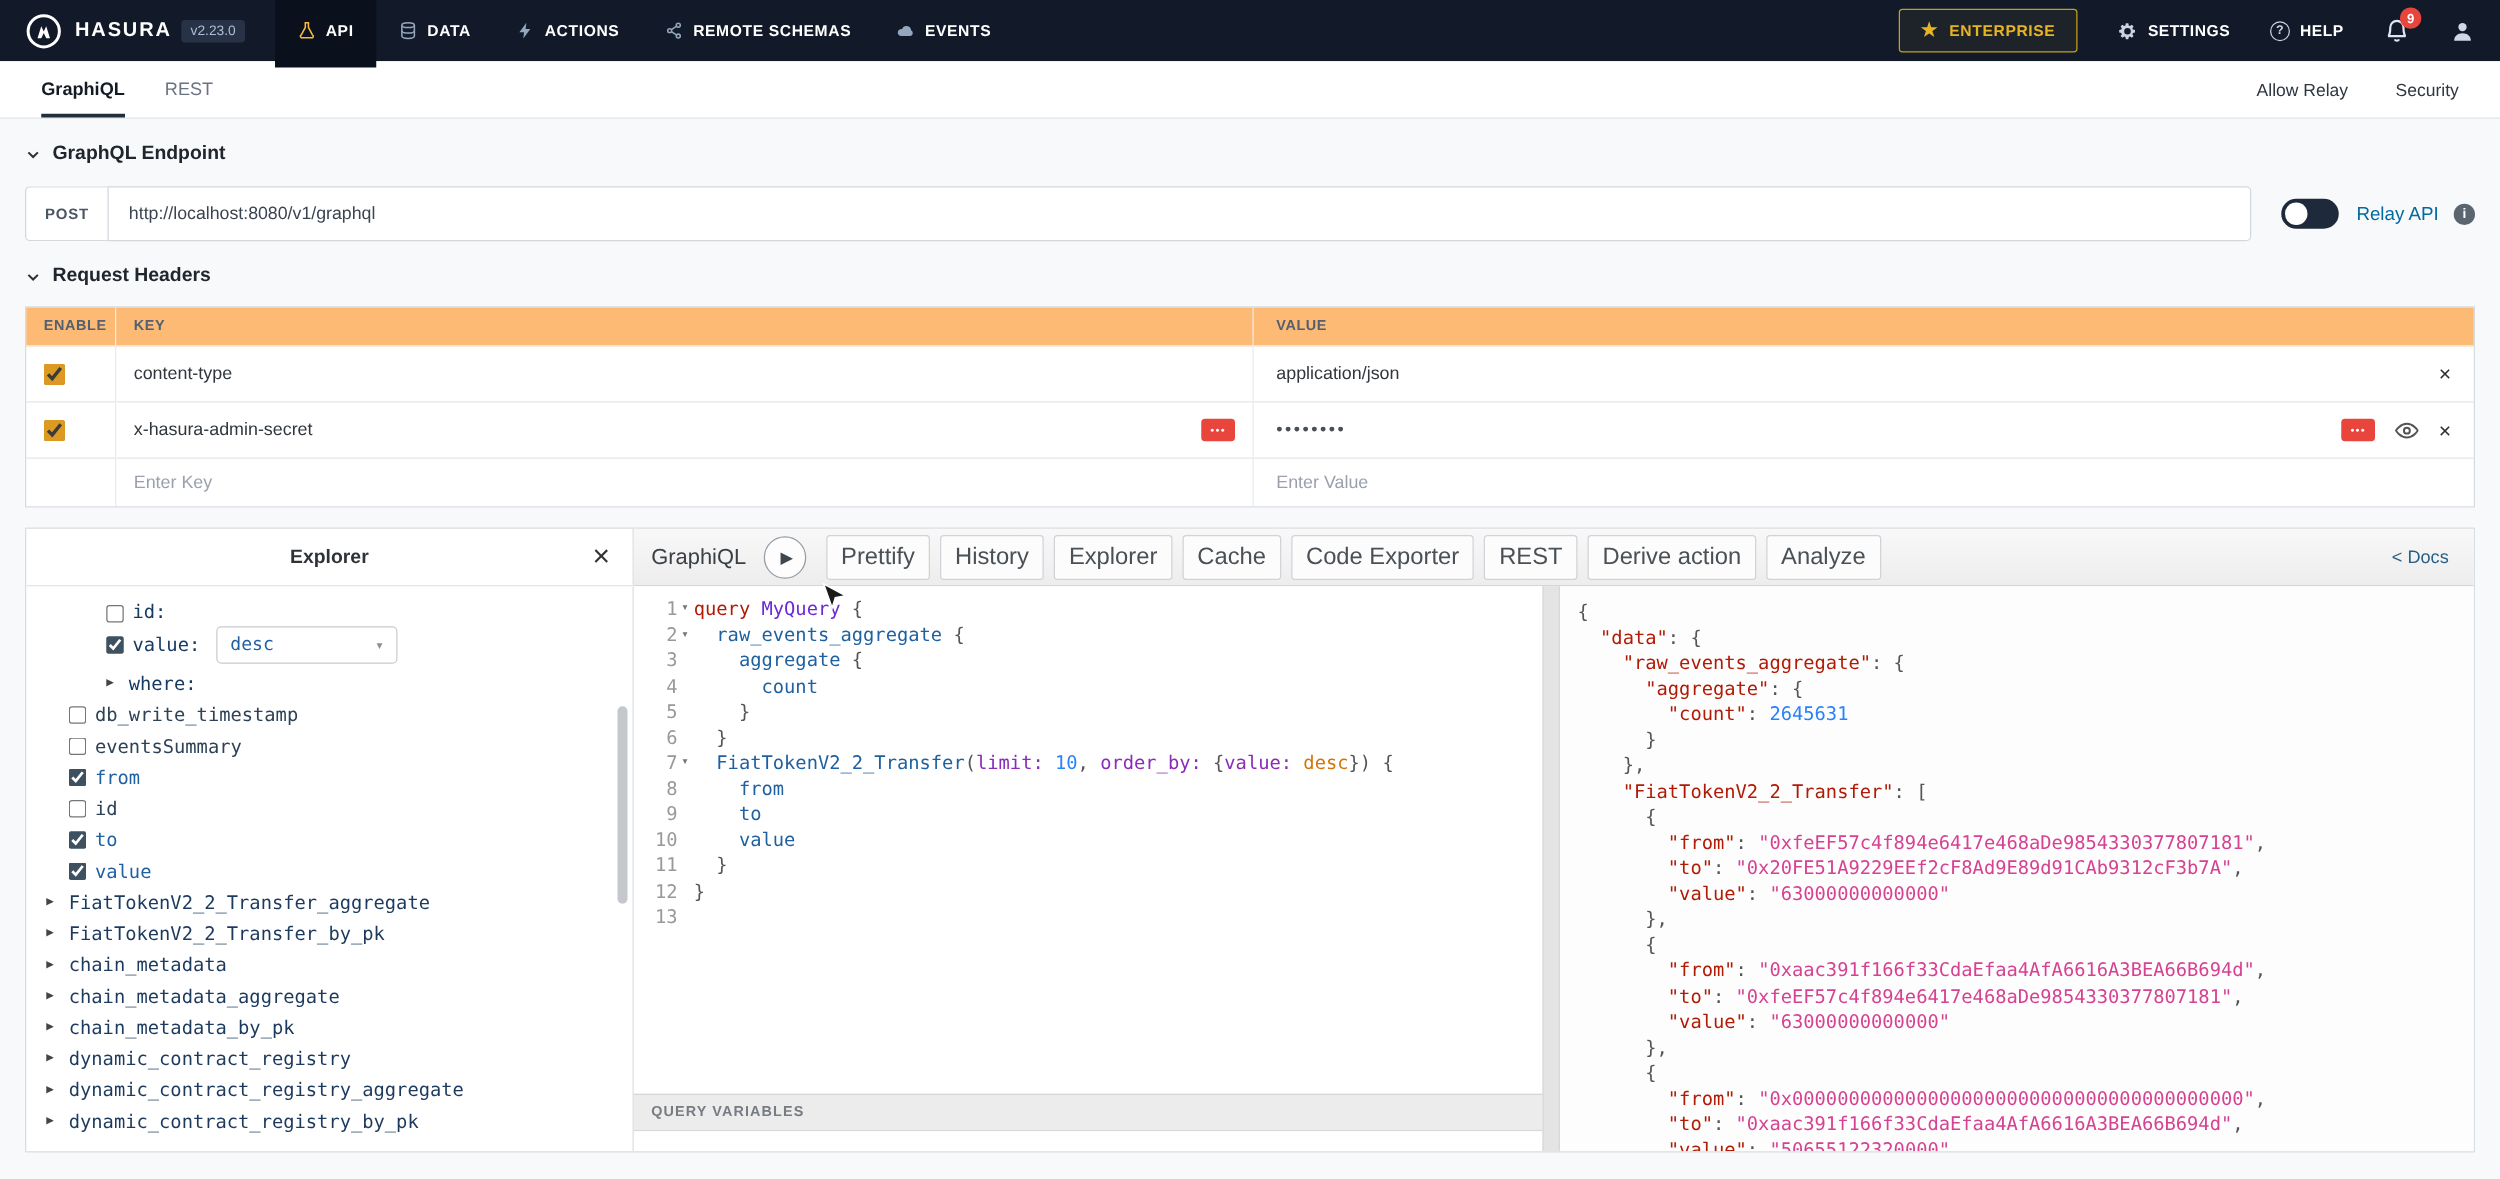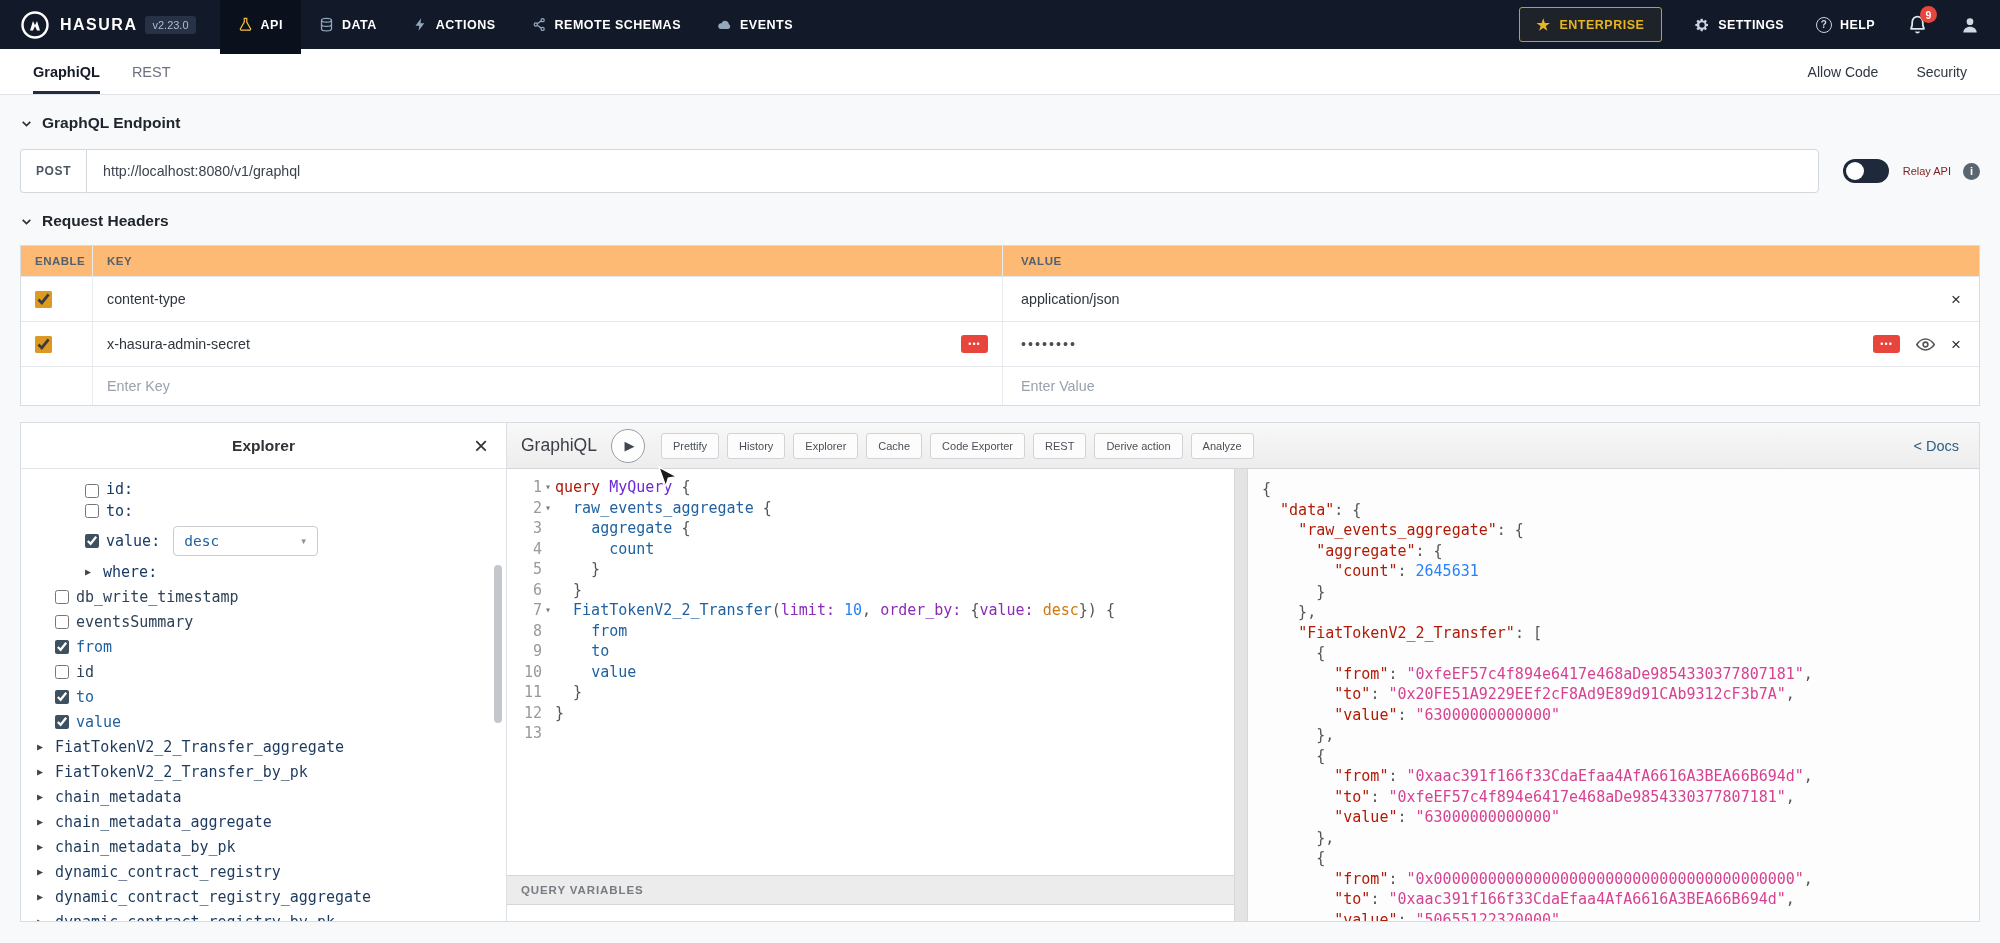--- a/index.html
+++ b/index.html
@@ -44,21 +44,21 @@
   .sec-chev { display:flex; color:#2a2f36; }
   .sec-title { font-size:15.5px; font-weight:700; color:#20262e; }
 
   
   .endpoint-row { margin:14px 20px 0; display:flex; align-items:center; height:44px; }
   .method-chip { height:44px; border:1px solid #d4d8dd; border-right:none; border-radius:4px 0 0 4px; background:#fff; display:grid; place-items:center; padding:0 15px; font-size:12px; font-weight:700; letter-spacing:.6px; color:#4b5563; }
   .url-input { flex:1; height:44px; border:1px solid #d4d8dd; border-radius:0 4px 4px 0; background:#fff; padding:0 16px; font-size:14.2px; color:#3b4350; outline:none; font-family:inherit; }
   .toggle-group { display:flex; align-items:center; margin-left:24px; }
   .toggle { width:46px; height:24px; border-radius:12px; background:#1e2a3b; position:relative; cursor:pointer; }
   .knob { position:absolute; top:3px; left:3px; width:18px; height:18px; border-radius:50%; background:#fff; }
-  .relay-label { margin-left:14px; font-size:11px; color:#7f1d1d; }
+  .relay-label { margin-left:14px; font-size:15px; color:#0369a1; }
   .info-dot { margin-left:12px; width:17px; height:17px; border-radius:50%; background:#5b6570; color:#fff; font-size:11px; font-weight:700; display:grid; place-items:center; cursor:pointer; font-style:normal; }
 
   
   .headers-table { margin:12px 20px 0; background:#fff; border:1px solid #d8dbe0; }
   .h-row { display:flex; align-items:stretch; border-bottom:1px solid #e3e6ea; min-height:45px; }
   .h-row:last-child { border-bottom:none; }
   .h-head { background:#fdba74; min-height:31px; }
   .h-head .hcell { font-size:11.5px; font-weight:700; letter-spacing:.5px; color:#52606f; }
   .col-enable { width:72px; display:flex; align-items:center; padding-left:14px; border-right:1px solid #e9ebee; white-space:nowrap; }
   .col-key { width:910px; display:flex; align-items:center; padding:0 14px; border-right:1px solid #e9ebee; }
@@ -93,21 +93,21 @@
   .tree-select { margin-left:6px; width:145px; height:30px; border:1px solid #c8ccd0; border-radius:4px; background:#fff; display:flex; align-items:center; padding:0 10px; color:#1F61A0; font-size:14.5px; position:relative; cursor:pointer; }
   .sel-chev { margin-left:auto; color:#8a9096; font-size:12px; }
   .tree-scrollbar { position:absolute; right:4px; top:142px; width:8px; height:158px; background:#c4c7cb; border-radius:4px; cursor:grab; }
 
   .right-region { flex:1; display:flex; flex-direction:column; min-width:0; }
   .gql-topbar { height:46px; flex:none; background:linear-gradient(#f8f8f8,#ededed); border-bottom:1px solid #d3d6da; display:flex; align-items:center; padding:0 14px; gap:10px; }
   .gql-title { font-size:17.5px; color:#3a3f45; margin-right:4px; }
   .play-btn { width:34px; height:34px; border-radius:50%; border:1.5px solid #979da4; background:#fdfdfd; display:grid; place-items:center; cursor:pointer; }
   .play-tri { font-size:13px; color:#3f464e; margin-left:3px; }
   .tb-btns { display:flex; gap:8px; margin-left:6px; }
-  .tb-btn { padding:6px 11px; background:#fcfcfc; border:1px solid #d0d3d7; border-radius:3px; font-size:11px; color:#4a5056; cursor:pointer; font-family:inherit; white-space:nowrap; }
+  .tb-btn { padding:6px 11px; background:#fcfcfc; border:1px solid #d0d3d7; border-radius:3px; font-size:19px; color:#4a5056; cursor:pointer; font-family:inherit; white-space:nowrap; }
   .docs-link { margin-left:auto; font-size:14.5px; color:#2a5f85; cursor:pointer; padding-right:6px; white-space:nowrap; }
 
   .gql-body { flex:1; display:flex; min-height:0; }
   .editor-col { width:727px; flex:none; display:flex; flex-direction:column; min-height:0; }
   .editor { flex:1; display:flex; padding-top:8px; overflow:hidden; background:#fff; cursor:text; }
   .gutter { width:48px; flex:none; font-family:"DejaVu Sans Mono", monospace; font-size:15px; line-height:20.5px; color:#999; }
   .gl { display:flex; justify-content:flex-end; align-items:center; gap:3px; padding-right:4px; height:20.5px; }
   .fold { font-size:10px; color:#777; }
   .code { flex:1; font-family:"DejaVu Sans Mono", monospace; font-size:15px; line-height:20.5px; white-space:pre; overflow:hidden; }
   .cl { height:20.5px; }
@@ -218,21 +218,21 @@
       </div>
     </div>
   </header>
 
   <div class="tabbar">
     <div class="tabs">
         <div class="tab active">GraphiQL</div>
         <div class="tab">REST</div>
       </div>
     <div class="tab-links">
-        <span class="tab-link">Allow Code</span>
+        <span class="tab-link">Allow Relay</span>
         <span class="tab-link">Security</span>
       </div>
   </div>
 
   <div class="sec-head">
     <span class="sec-chev">
       <svg width="13" height="13" viewBox="0 0 24 24" fill="none" stroke="currentColor" stroke-width="3">
           <path d="M5 9l7 7 7-7"></path>
         </svg>
     </span>
@@ -316,24 +316,20 @@
   <div class="playground">
     <aside class="explorer">
       <div class="explorer-head">
         <span class="explorer-title">Explorer</span>
         <span class="explorer-close">×</span>
       </div>
       <div class="tree">
           <div class="tree-row" style="padding-left: 56px; align-items: flex-end;">
             <input type="checkbox" class="tree-check" style="">
             <span class="tree-label t-arg">id:</span>
-          </div>
-          <div class="tree-row" style="padding-left: 56px;">
-            <input type="checkbox" class="tree-check" style="">
-            <span class="tree-label t-arg">to:</span>
           </div>
           <div class="tree-row select" style="padding-left: 56px;">
             <input type="checkbox" class="tree-check" checked="" style="">
             <span class="tree-label t-arg">value:</span>
             <span class="tree-select">
               <span>desc</span>
               <span class="sel-chev">▾</span>
             </span>
           </div>
           <div class="tree-row" style="padding-left: 56px;">

